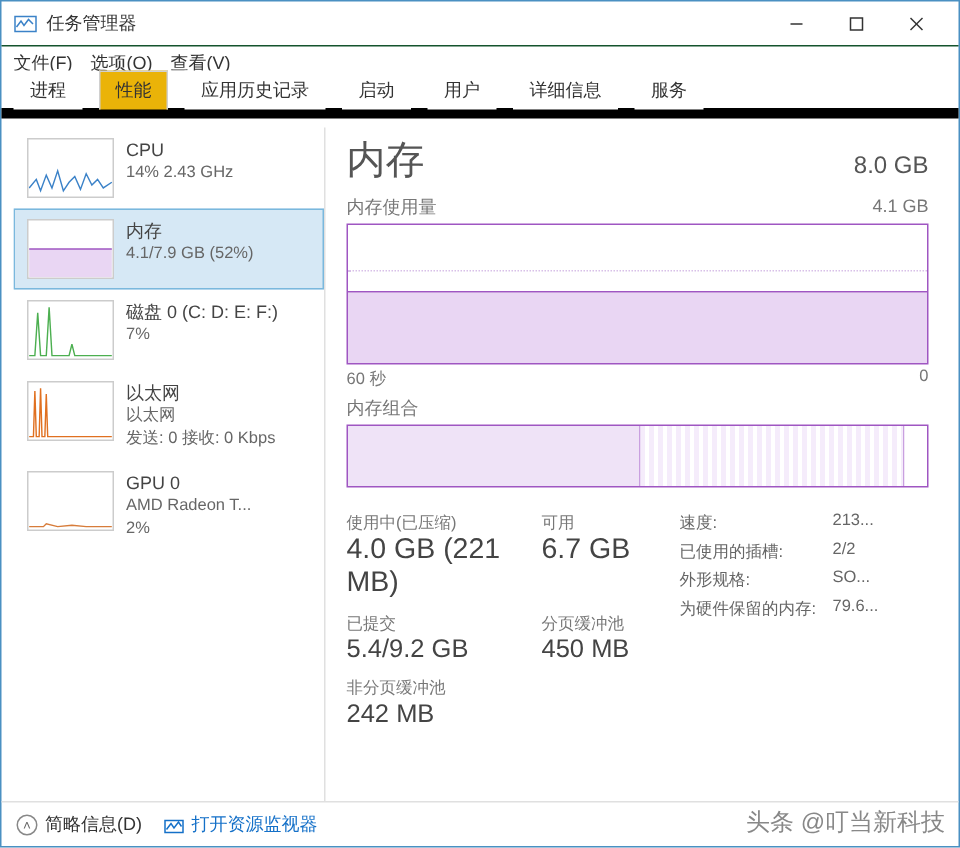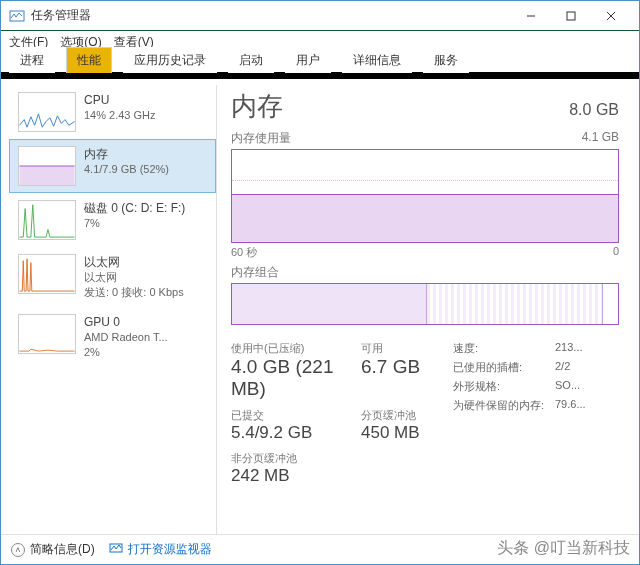--- a/index.html
+++ b/index.html
@@ -178,21 +178,21 @@
   }
   .collapse-btn {
     display: flex; align-items: center; gap: 5px; cursor: pointer; color: #333;
   }
   .collapse-btn .circ {
     width: 14px; height: 14px; border: 1px solid #888; border-radius: 50%;
     display: inline-flex; align-items: center; justify-content: center;
     font-size: 9px; color: #666;
   }
   .link {
-    color: #1470c8; display: flex; align-items: flex-start; gap: 5px; cursor: pointer;
+    color: #1470c8; display: flex; align-items: flex-end; gap: 5px; cursor: pointer;
   }
   .link .icon {
     width: 14px; height: 14px; display: inline-flex; align-items: center; justify-content: center;
   }
   .watermark {
     position: absolute;
     right: 10px; bottom: 6px;
     font-size: 16px;
     color: #888;
     pointer-events: none;

